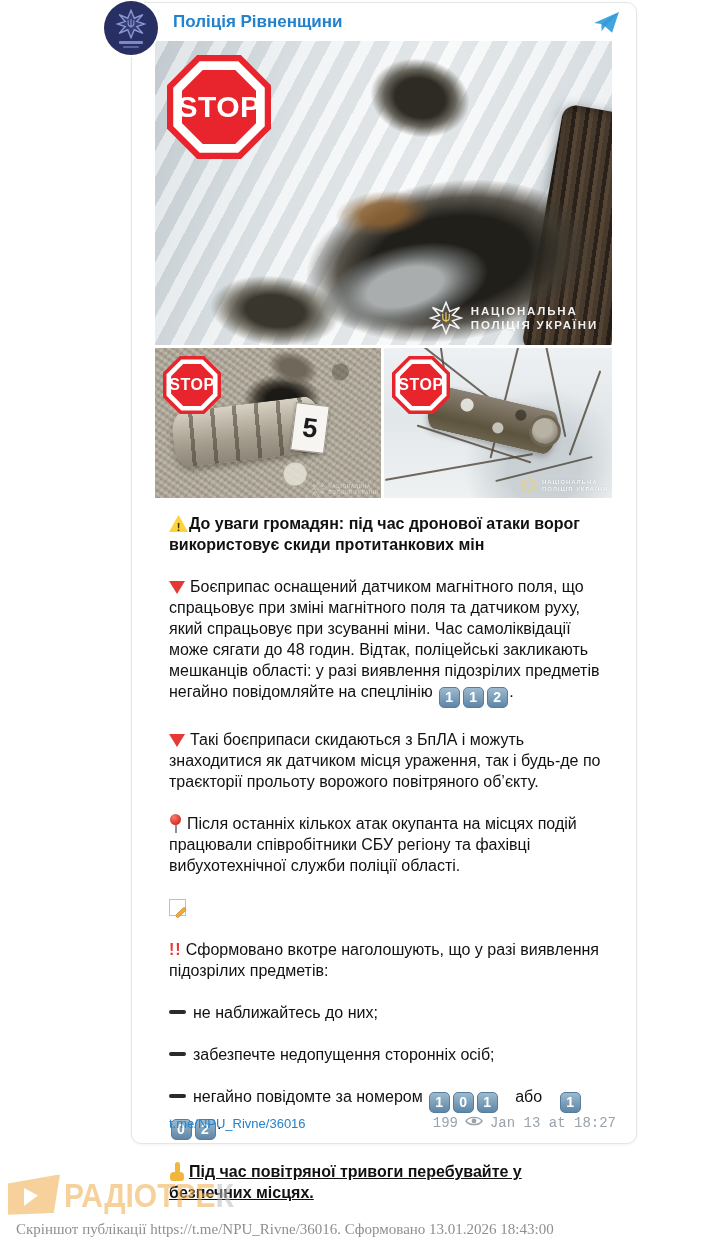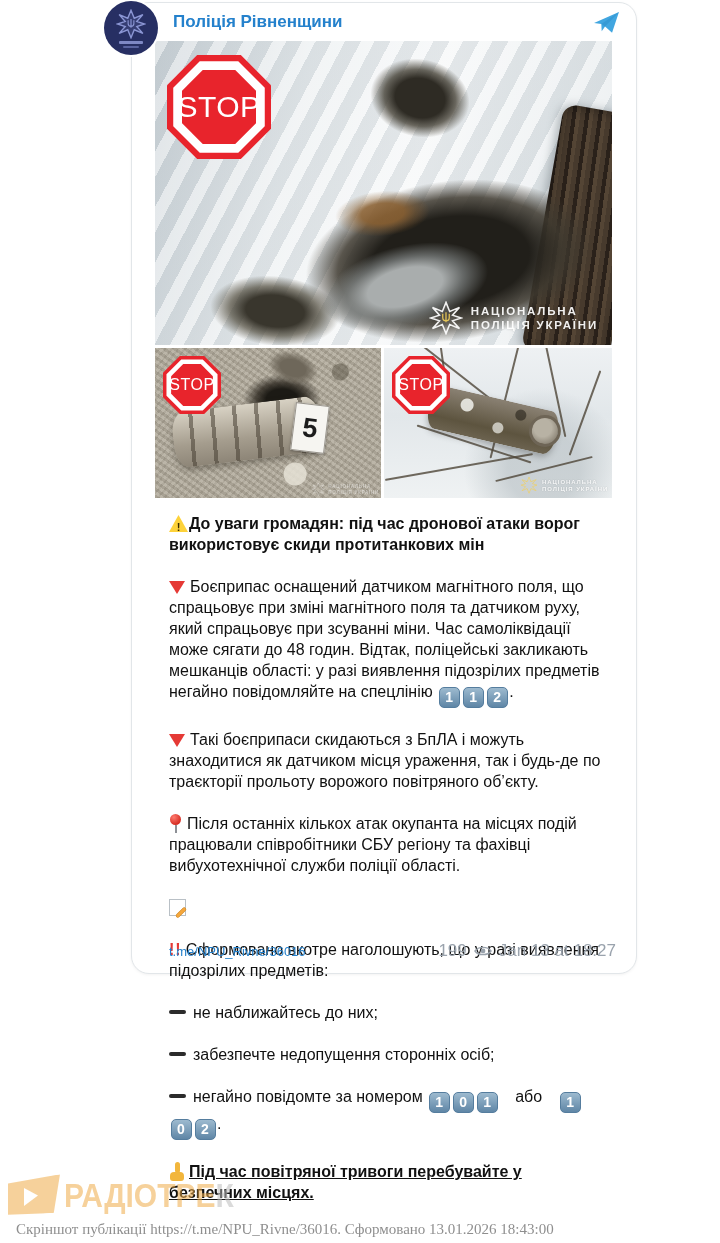--- a/index.html
+++ b/index.html
@@ -2,22 +2,22 @@
 <html><head>
 <meta charset="utf-8">
 <style>
   html,body { margin:0; padding:0; }
   body {
     width:720px; height:1243px; position:relative; overflow:hidden;
     background:#ffffff; font-family:"Liberation Sans", sans-serif;
   }
   
   .card {
-    position:absolute; left:131px; top:2px; width:506px; height:972px;
-    background:#fff; border:1px solid #e2e6e9; border-radius:18px;
+    position:absolute; left:131px; top:2px; width:506px; height:1142px;
+    background:#fff; border:1px solid #e2e6e9; border-radius:10px;
     box-sizing:border-box; box-shadow:0 1px 3px rgba(0,0,0,.05);
   }
   .header { height:38px; display:flex; align-items:center; padding-left:41px; padding-right:16px; }
   .channel-name { flex:1; color:#2481cc; font-weight:bold; font-size:17px; }
   .plane { width:27px; height:23px; }
 
   .avatar {
     position:absolute; left:104px; top:1px; width:54px; height:54px; border-radius:50%;
     background:#272f63; z-index:6; display:flex; flex-direction:column; align-items:center; justify-content:center;
     box-shadow:0 0 0 2px #fff;
@@ -94,21 +94,21 @@
     background:radial-gradient(circle at 40% 40%, #b8b2a4 0 40%, #8e8779 75%);
     border:3px solid #6e6556; box-sizing:border-box; }
 
   
   .stop { position:absolute; }
   .stop .o { position:absolute; clip-path:polygon(29% 0,71% 0,100% 29%,100% 71%,71% 100%,29% 100%,0 71%,0 29%); }
   .stop .o1 { inset:0; background:#e8242c; }
   .stop .o2 { inset:6%; background:#ffffff; }
   .stop .o3 { inset:14%; background:#e8242c; }
   .stop .t { position:absolute; inset:0; display:flex; align-items:center; justify-content:center;
-    color:#fff; font-weight:400; letter-spacing:.5px; }
+    color:#fff; font-weight:700; letter-spacing:.5px; }
   .stop-lg { left:12px; top:14px; width:104px; height:104px; }
   .stop-lg .t { font-size:30px; }
   .stop-sm { left:8px; top:8px; width:58px; height:58px; }
   .stop-sm .t { font-size:16px; }
 
   
   .npu { position:absolute; display:flex; align-items:center; gap:8px; color:#fff; }
   .npu .lines { font-weight:bold; font-size:11.5px; letter-spacing:1.8px; line-height:14px;
     text-shadow:0 0 3px rgba(0,0,0,.25); }
   .npu-main { right:14px; bottom:10px; opacity:.92; }
@@ -149,21 +149,21 @@
 
   .keycap { display:inline-block; width:21px; height:21px; border-radius:5px;
     background:linear-gradient(180deg,#9dbacf,#5f86a6); border:1px solid #557d9e; box-sizing:border-box;
     color:#fff; font-weight:bold; font-size:14px; line-height:19px; text-align:center;
     margin:0 1.5px; vertical-align:-5px; }
   .orword { margin:0 16px; }
 
   
   .foot { position:absolute; left:37px; right:20px; bottom:12px; display:flex; align-items:center; }
   .post-link { flex:1; color:#2481cc; font-size:13px; text-decoration:none; }
-  .meta { display:flex; align-items:center; gap:7px; color:#9aa3ad; font-size:17px; }
+  .meta { display:flex; align-items:flex-start; gap:7px; color:#9aa3ad; font-size:14px;font-family:Liberation Mono, monospace; }
 
   
   .brand { position:absolute; left:8px; top:1177px; z-index:10; display:flex; align-items:center; gap:4px;
     opacity:.55; }
   .brand .flag { width:52px; height:38px; background:#f0ad4a; transform:skewY(-6deg);
     clip-path:polygon(0 10%, 100% 0, 88% 100%, 0 92%); position:relative; }
   .brand .flag::after { content:""; position:absolute; left:16px; top:10px; width:0; height:0;
     border-left:14px solid #fff; border-top:9px solid transparent; border-bottom:9px solid transparent; }
   .brand .word { font-size:30px; font-weight:800; color:#f0ad4a; letter-spacing:0;
     transform:scaleY(1.08); }

